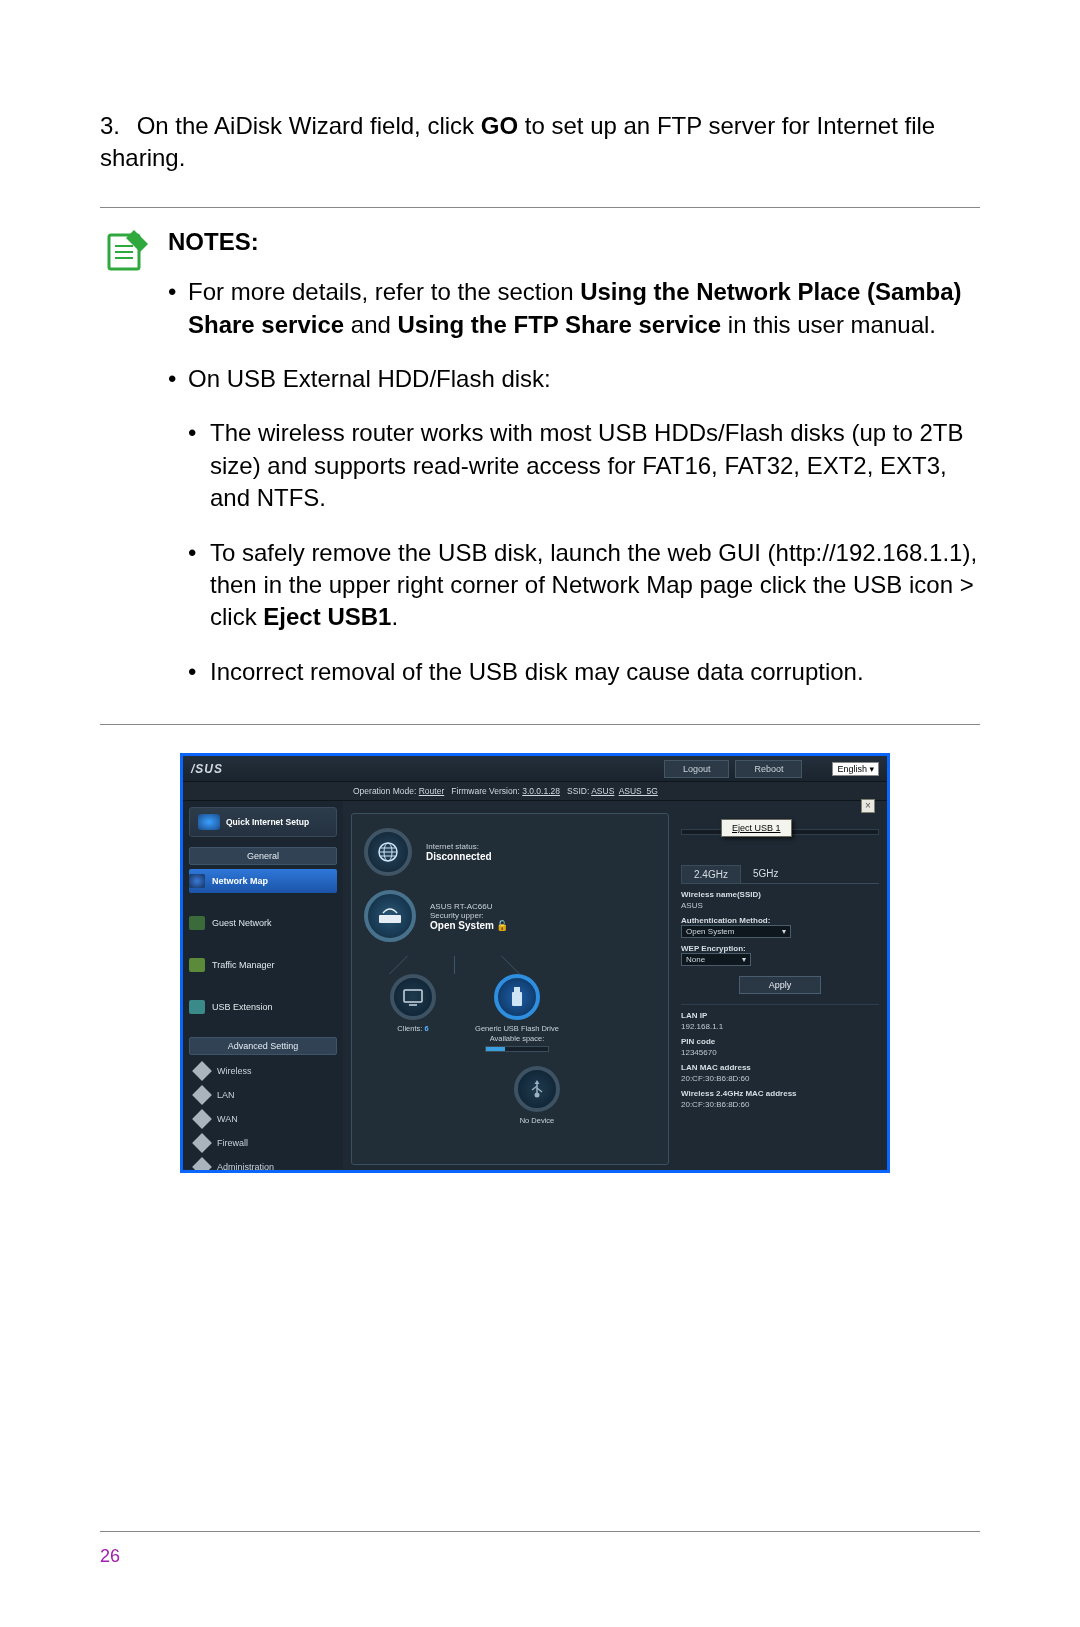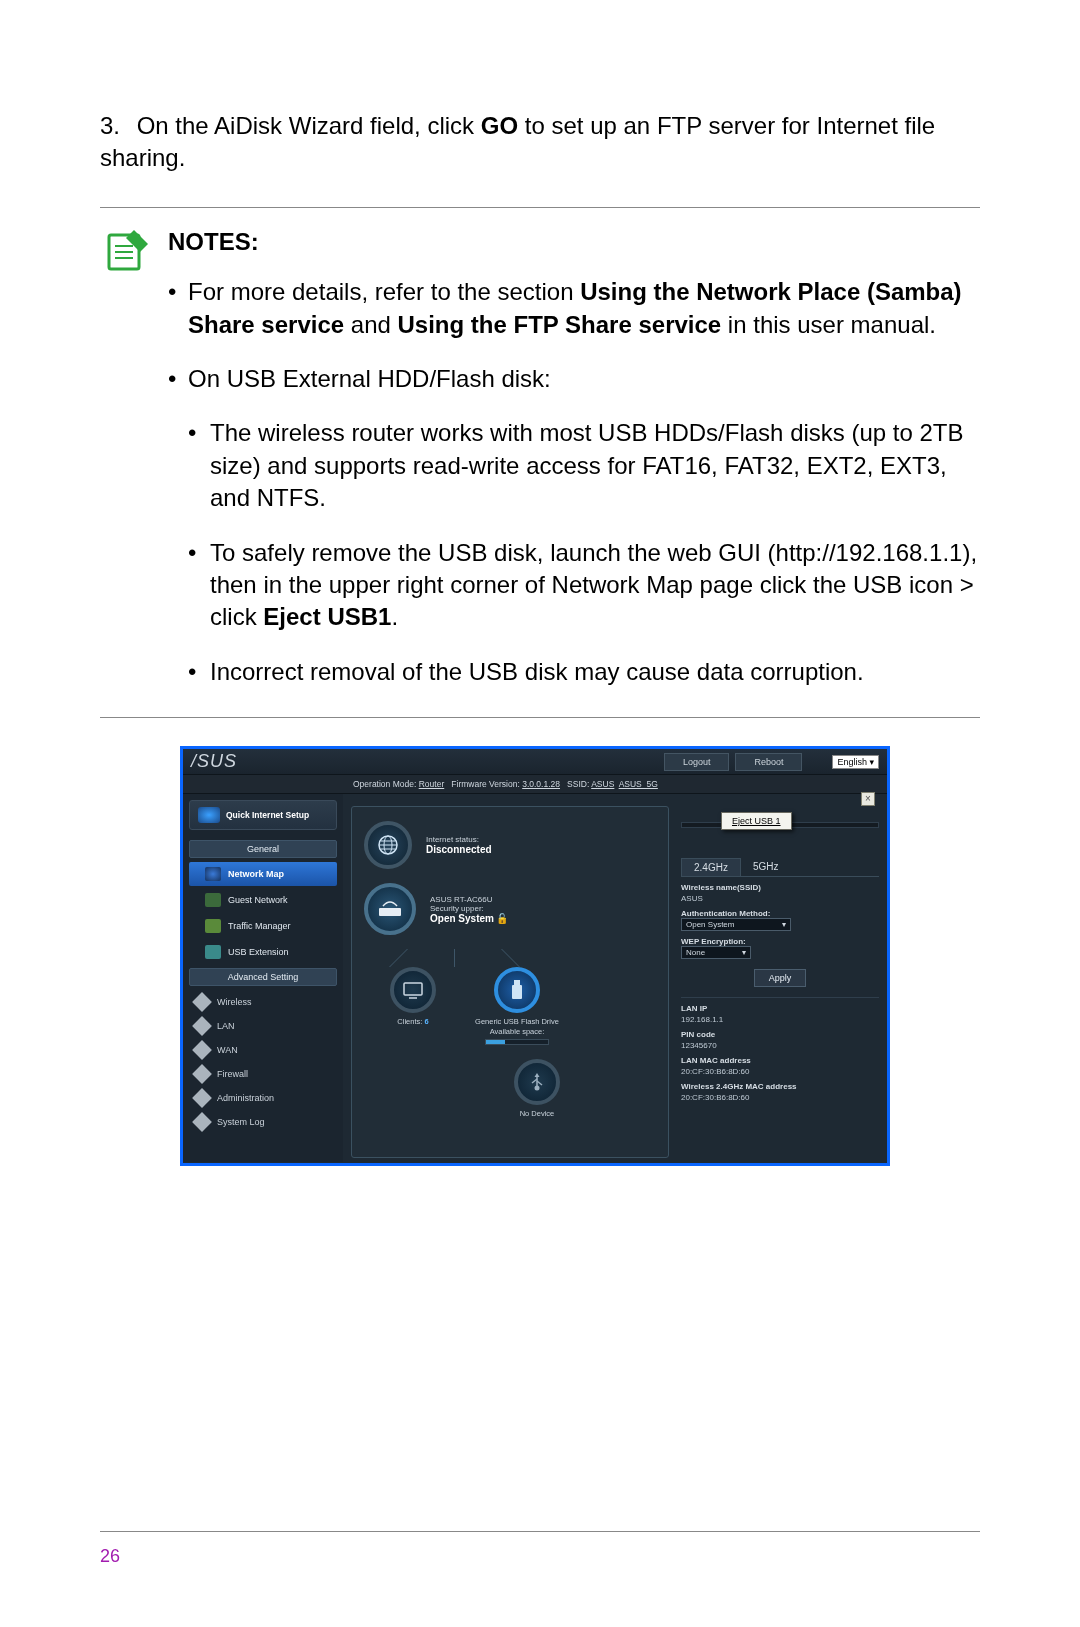--- a/index.html
+++ b/index.html
@@ -16,21 +16,21 @@
   }
   .step {
     font-size: 24px;
     line-height: 1.35;
     margin-bottom: 32px;
   }
   .step .num { display:inline-block; width: 30px; }
   .notes-block {
     border-top: 1px solid #888;
     border-bottom: 1px solid #888;
-    padding: 18px 0 7px 0;
+    padding: 18px 0 14px 0;
     margin-left: 0;
     margin-bottom: 28px;
     display: flex;
     gap: 14px;
   }
   .note-icon-col { width: 54px; flex: none; }
   .note-icon {
     width: 50px; height: 50px;
     display: block;
   }
@@ -56,21 +56,21 @@
     overflow: hidden;
   }
   .topbar {
     background: linear-gradient(#232f3b,#1a242e);
     height: 26px;
     display: flex;
     align-items: center;
     padding: 0 8px;
     border-bottom: 1px solid #0e151b;
   }
-  .logo { font-style: italic; font-weight: normal; color:#cfd7df; font-size:18px; letter-spacing:1px; }
+  .logo { font-style: italic; font-weight: bold; color:#cfd7df; font-size:12px; letter-spacing:1px; }
   .topbar .spacer { flex:1; }
   .top-btn {
     background:#2c3a47; color:#cbd3da; font-size:9px;
     padding:3px 18px; margin-left:6px; border:1px solid #445563;
   }
   .lang-sel {
     background:#fff; color:#000; font-size:9px; padding:1px 4px;
     border:1px solid #888; margin-left: 30px;
   }
   .infobar {
@@ -89,22 +89,22 @@
     margin-bottom:10px;
   }
   .qis-icon { width:22px; height:16px; background: radial-gradient(#3aa0ff,#1a4a8a); border-radius:3px; }
   .section-h {
     background:#304254; border:1px solid #3e5468;
     text-align:center; font-size:9px; color:#e4ecf3;
     padding:3px 0; border-radius:2px; margin:4px 0 4px 0;
   }
   .nav-item {
     display:flex; align-items:center; gap:7px;
-    padding:5px 16px; font-size:9px; color:#e0e7ee;
-    border-radius:2px; margin-bottom:2px;
+    padding:5px 0; font-size:9px; color:#e0e7ee;
+    border-radius:2px; margin-bottom:18px;
   }
   .nav-item.active {
     background: linear-gradient(#2e77d8,#1b54a8);
     font-weight:bold; color:#fff;
   }
   .nav-ico { width:16px; height:14px; display:inline-block; }
   .ico-net { background: radial-gradient(#3a7ad8,#15315c); border-radius:2px; }
   .ico-guest { background:#3b6a3b; border-radius:2px; }
   .ico-traf { background:#5a8a3a; border-radius:2px; }
   .ico-usb { background:#3a8a8a; border-radius:2px; }
@@ -177,21 +177,21 @@
   .tabs24 span { padding:3px 12px; }
   .tabs24 .act { background:#2a3846; border:1px solid #3a4c5a; border-bottom:none; }
   .fld-label { font-size:8px; color:#d6dde4; margin-top:6px; font-weight:bold; }
   .val-line { font-size:8px; color:#bfcad4; margin-top:2px; }
   .sel-box {
     background:#0e161e; border:1px solid #4a5b6a; color:#cfd7df;
     font-size:8px; padding:1px 4px; width:110px;
     display:inline-flex; justify-content:space-between; align-items:center;
   }
   .apply-btn {
-    display:block; width:52px; text-align:center;
+    display:block; width:82px; text-align:center;
     background:#2a3745; border:1px solid #4a5d6e; color:#e6edf4;
     font-size:9px; padding:3px 0; margin:10px auto 0 auto;
   }
   .sep-line { height:1px; background:#2f3e4c; margin:10px 0 6px 0; }
 
   .page-num {
     position:absolute; left:100px; bottom:60px; font-size:18px; color:#a21caf;
   }
   .bottom-rule {
     position:absolute; left:100px; right:100px; bottom:95px;

